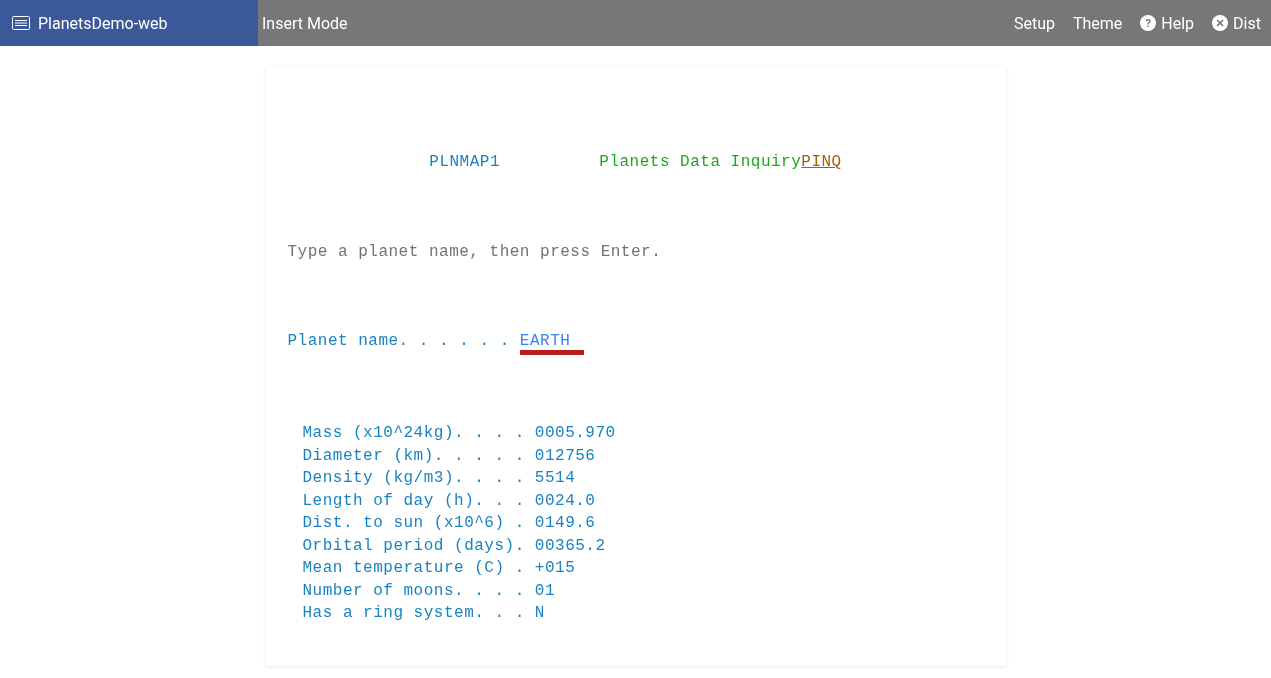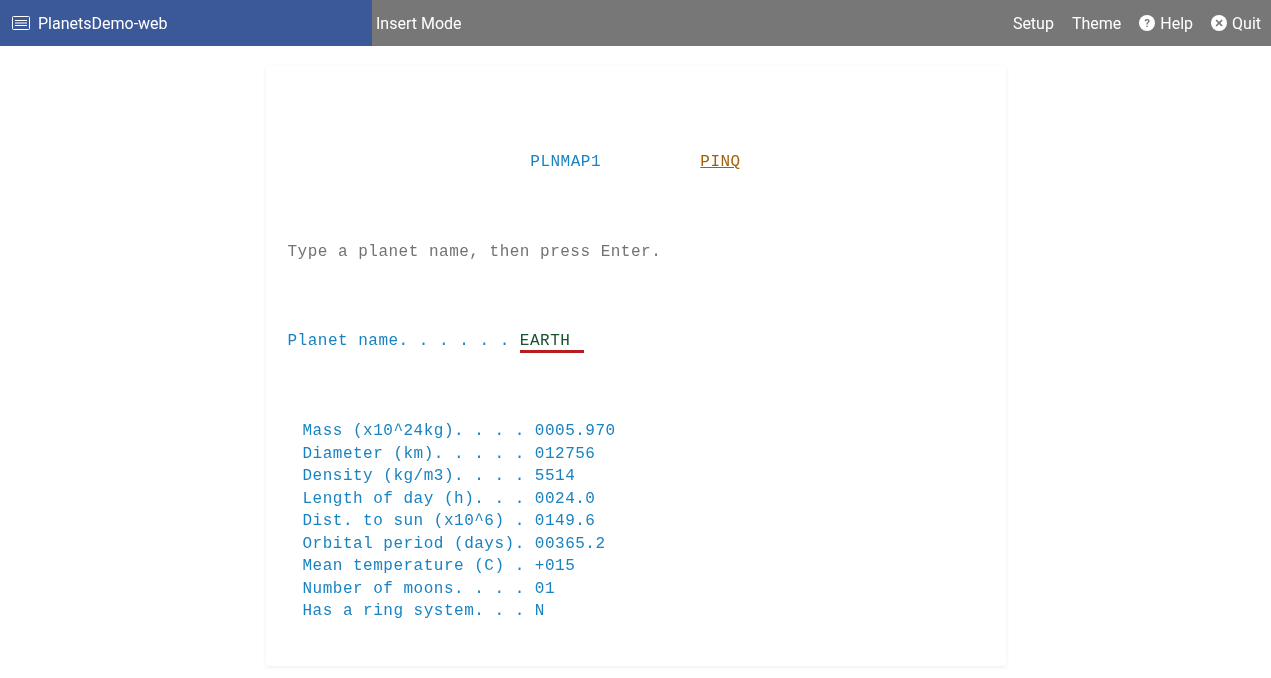--- a/index.html
+++ b/index.html
@@ -15,21 +15,21 @@
       overflow: hidden;
     }
     .topbar {
       display: flex;
       height: 46px;
       color: #fff;
       font-size: 16px;
     }
     .brand {
       background: #3b5998;
-      width: 372px;
+      width: 258px;
       display: flex;
       align-items: center;
       padding-left: 12px;
       gap: 8px;
     }
     .brand-icon {
       width: 18px;
       height: 14px;
       display: inline-flex;
       align-items: center;
@@ -102,23 +102,23 @@
     .t-header-right { text-align: right; }
     .t-instr {
       margin-bottom: 22px;
     }
     .t-inputline {
       margin-bottom: 22px;
     }
     .t-input {
       font-family: inherit;
       font-size: inherit;
-      color: #14532d;
+      color: #3b82f6;
       border: none;
-      border-bottom: 3px solid #b91c1c;
+      border-bottom: 5px solid #b91c1c;
       outline: none;
       width: 64px;
       padding: 0;
       letter-spacing: 0.5px;
       background: transparent;
     }
     .t-row {
       display: block;
       padding-left: 15px;
     }
@@ -148,29 +148,30 @@
       </div>
       <div class="menu-item">
         <span>Theme</span>
       </div>
       <div class="menu-item">
         <span class="circle-icon">?</span>
         <span>Help</span>
       </div>
       <div class="menu-item">
         <span class="circle-icon">✕</span>
-        <span>Quit</span>
+        <span>Dist</span>
       </div>
     </div>
   </div>
 </div>
 
 <div class="content-area">
   <div class="terminal">
     <div class="t-header">
       <span class="t-blue t-header-left">PLNMAP1</span>
+      <span class="t-green">Planets Data Inquiry</span>
       <span class="t-darkblue t-header-right">PINQ</span>
     </div>
     <div class="t-instr t-gray">Type a planet name, then press Enter.</div>
     <div class="t-inputline"><span class="t-blue">Planet name. . . . . .</span> <input class="t-input" value="EARTH" style=""></div>
     <div id="fields-container"><div class="t-row"><span class="t-label">Mass (x10^24kg). . . .</span> <span class="t-val">0005.970</span></div><div class="t-row"><span class="t-label">Diameter (km). . . . .</span> <span class="t-val">012756</span></div><div class="t-row"><span class="t-label">Density (kg/m3). . . .</span> <span class="t-val">5514</span></div><div class="t-row"><span class="t-label">Length of day (h). . .</span> <span class="t-val">0024.0</span></div><div class="t-row"><span class="t-label">Dist. to sun (x10^6) .</span> <span class="t-val">0149.6</span></div><div class="t-row"><span class="t-label">Orbital period (days).</span> <span class="t-val">00365.2</span></div><div class="t-row"><span class="t-label">Mean temperature (C) .</span> <span class="t-val">+015</span></div><div class="t-row"><span class="t-label">Number of moons. . . .</span> <span class="t-val">01</span></div><div class="t-row"><span class="t-label">Has a ring system. . .</span> <span class="t-val">N</span></div></div>
   </div>
 </div>
 
 </body></html>

